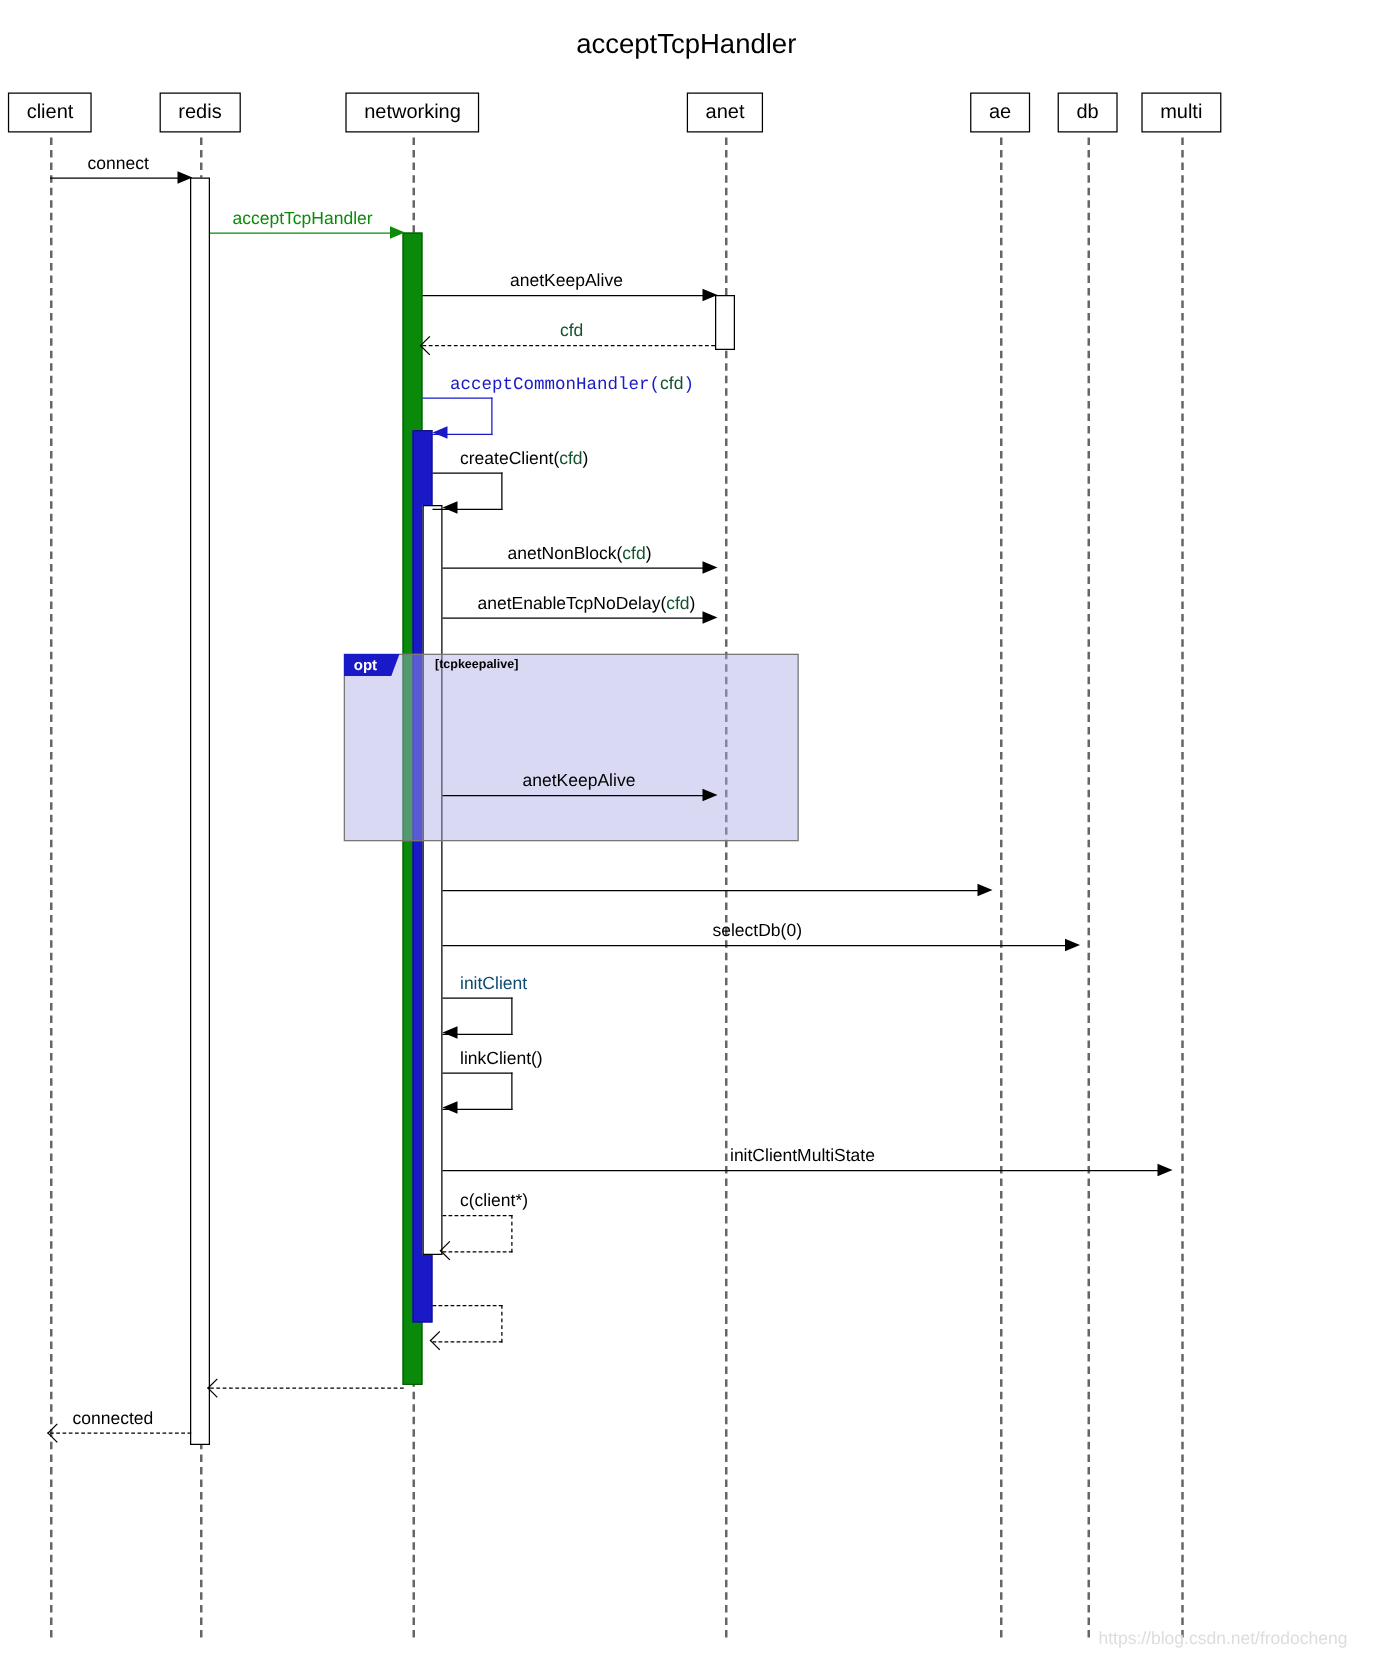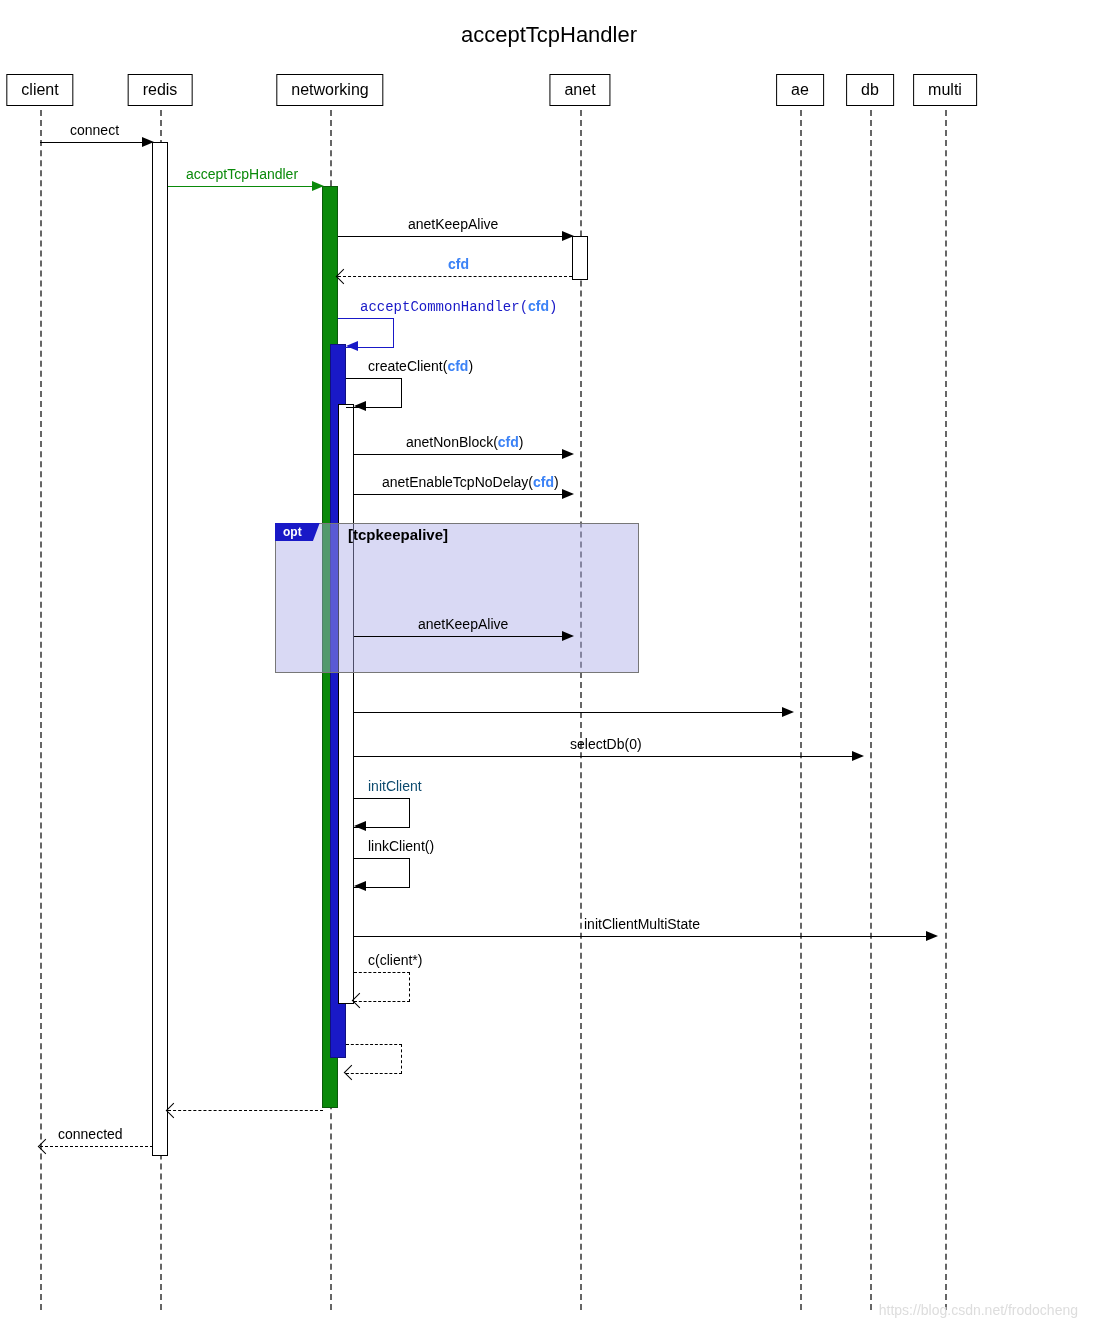--- a/index.html
+++ b/index.html
@@ -72,21 +72,21 @@
     width: 10px; height: 10px;
     border-left: 1.5px solid #000;
     border-bottom: 1.5px solid #000;
     transform: rotate(45deg);
   }
   .msg-label {
     position: absolute;
     font-size: 14px;
     white-space: nowrap;
   }
-  .red { color: #3b82f6; font-weight: bold; }
+  .red { color: #14532d; }
   .grn { color: #0a8a0a; }
   .blu { color: #1919c7; font-family: Liberation Mono, monospace; }
   .gry { color: #0c4a6e; }
   .self-box {
     position: absolute;
     border: 1px solid #000;
     border-left: none;
     width: 55px;
     height: 28px;
   }
@@ -103,21 +103,21 @@
     background: #1919c7;
     color: #fff;
     font-size: 12px;
     padding: 2px 18px 2px 8px;
     clip-path: polygon(0 0, 100% 0, 85% 100%, 0 100%);
     font-weight: bold;
   }
   .opt-guard {
     position: absolute;
     top: 2px; left: 72px;
-    font-size: 15px;
+    font-size: 10px;
     font-weight: bold;
   }
   .note-box {
     position: absolute;
     background: #fff;
     border: 1px solid #000;
     font-size: 14px;
     display:flex; align-items:center; justify-content:center;
   }
   .note-corner {

